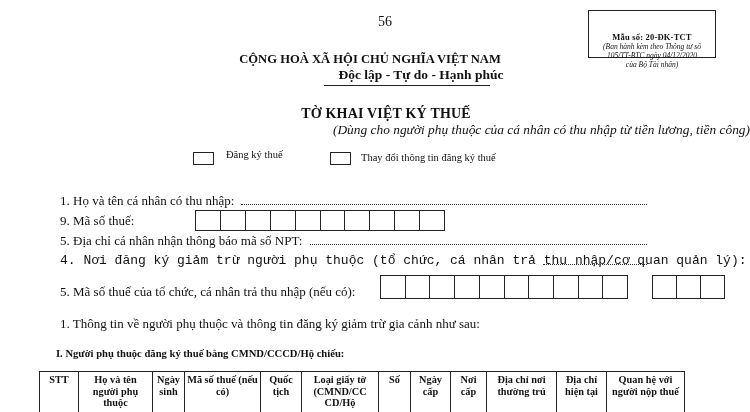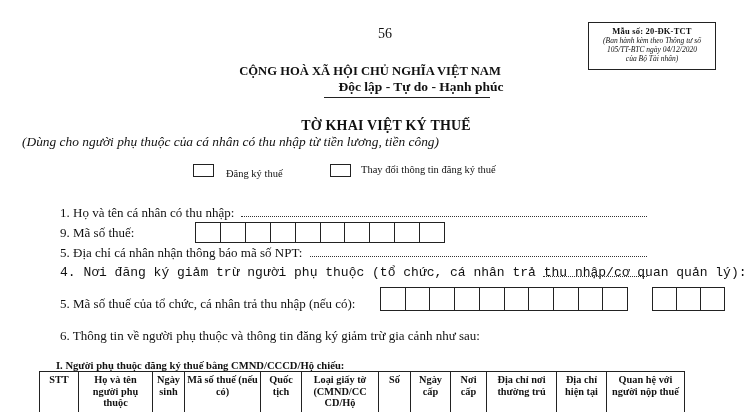--- a/index.html
+++ b/index.html
@@ -1,33 +1,33 @@
 <!DOCTYPE html>
 <html><head>
   <meta charset="utf-8">
   <style>
     html, body { margin: 0; padding: 0; background: #ffffff; }
     body {
       width: 750px; height: 412px; position: relative; overflow: hidden;
       font-family: "Liberation Serif", "DejaVu Serif", serif; color: #111;
     }
-    .abs { position: absolute; white-space: nowrap; margin-top: 12px; }
+    .abs { position: absolute; white-space: nowrap; }
     .page-num { left: 378px; top: 14px; font-size: 14px; }
     .form-box {
       left: 588px; top: 10px; width: 128px; height: 48px;
       border: 1.3px solid #222; text-align: center; font-size: 7.5px; line-height: 9px;
-      padding-top: 3px; box-sizing: border-box;
+      padding-top: 21px; box-sizing: border-box;
     }
     .form-box .code { font-weight: bold; font-size: 8.5px; line-height: 10px; letter-spacing: 0.2px; }
     .form-box .sub { font-style: italic; }
     .nation { left: 0; width: 660px; text-align: center; top: 52px; font-weight: bold; font-size: 12.6px; padding-left: 80px; box-sizing: border-box; }
     .motto { left: 16px; width: 750px; text-align: center; top: 67px; font-weight: bold; font-size: 13.5px; padding-left: 60px; box-sizing: border-box; }
     .motto-line { left: 324px; top: 85px; width: 166px; height: 1px; background: #222; }
     .title { left: 0; width: 750px; text-align: center; top: 106px; font-weight: bold; font-size: 14px; letter-spacing: 0.2px; padding-left: 22px; box-sizing: border-box; }
-    .subtitle { left: 0; width: 750px; text-align: left; top: 122px; font-style: italic; font-size: 13.4px; padding-left: 22px; box-sizing: border-box; }
+    .subtitle { left: 0; width: 750px; text-align: right; top: 122px; font-style: italic; font-size: 13.4px; padding-left: 22px; box-sizing: border-box; }
     .cb { width: 21px; height: 13px; border: 1.3px solid #222; box-sizing: border-box; background: #fff; cursor: pointer; }
     .cb-label { font-size: 10.5px; }
     .line { font-size: 13px; left: 60px; }
     .dots { border-bottom: 1.6px dotted #333; height: 0; }
     .grid { display: flex; border: 1.2px solid #222; box-sizing: border-box; }
     .grid .cell { flex: 1; border-right: 1.2px solid #222; box-sizing: border-box; background: #fff; cursor: text; }
     .grid .cell:last-child { border-right: none; }
     .section-head { left: 56px; top: 348px; font-weight: bold; font-size: 10.6px; }
     table.dep {
       position: absolute; left: 39px; top: 371px; border-collapse: collapse;
@@ -51,21 +51,21 @@
 </div>
 
 <div class="abs nation">CỘNG HOÀ XÃ HỘI CHỦ NGHĨA VIỆT NAM</div>
 <div class="abs motto">Độc lập - Tự do - Hạnh phúc</div>
 <div class="abs motto-line"></div>
 
 <div class="abs title">TỜ KHAI VIỆT KÝ THUẾ</div>
 <div class="abs subtitle">(Dùng cho người phụ thuộc của cá nhân có thu nhập từ tiền lương, tiền công)</div>
 
 <div class="abs cb" style="left:193px; top:152px;"></div>
-<div class="abs cb-label" style="left:226px; top:156px;">Đăng ký thuế</div>
+<div class="abs cb-label" style="left:226px; top:149px;">Đăng ký thuế</div>
 <div class="abs cb" style="left:330px; top:152px;"></div>
 <div class="abs cb-label" style="left:361px; top:152px;">Thay đổi thông tin đăng ký thuế</div>
 
 <div class="abs line" style="top:193px;">1. Họ và tên cá nhân có thu nhập:</div>
 <div class="abs dots" style="left:241px; top:204px; width:406px;"></div>
 
 <div class="abs line" style="top:213px;">9. Mã số thuế:</div>
 <div class="abs grid" style="left:195px; top:210px; width:250px; height:21px;">
   <div class="cell"></div>
   <div class="cell"></div>
@@ -97,21 +97,21 @@
   <div class="cell"></div>
   <div class="cell"></div>
   <div class="cell"></div>
 </div>
 <div class="abs grid" style="left:652px; top:275px; width:73px; height:24px;">
   <div class="cell"></div>
   <div class="cell"></div>
   <div class="cell"></div>
 </div>
 
-<div class="abs line" style="top:316px;">6. Thông tin về người phụ thuộc và thông tin đăng ký giảm trừ gia cảnh như sau:</div>
+<div class="abs line" style="top:316px;">1. Thông tin về người phụ thuộc và thông tin đăng ký giảm trừ gia cảnh như sau:</div>
 
 <div class="abs section-head">I. Người phụ thuộc đăng ký thuế bằng CMND/CCCD/Hộ chiếu:</div>
 
 <table class="dep">
   <colgroup>
     <col style="width:39px">
       <col style="width:74px">
       <col style="width:32px">
       <col style="width:76px">
     <col style="width:41px">

